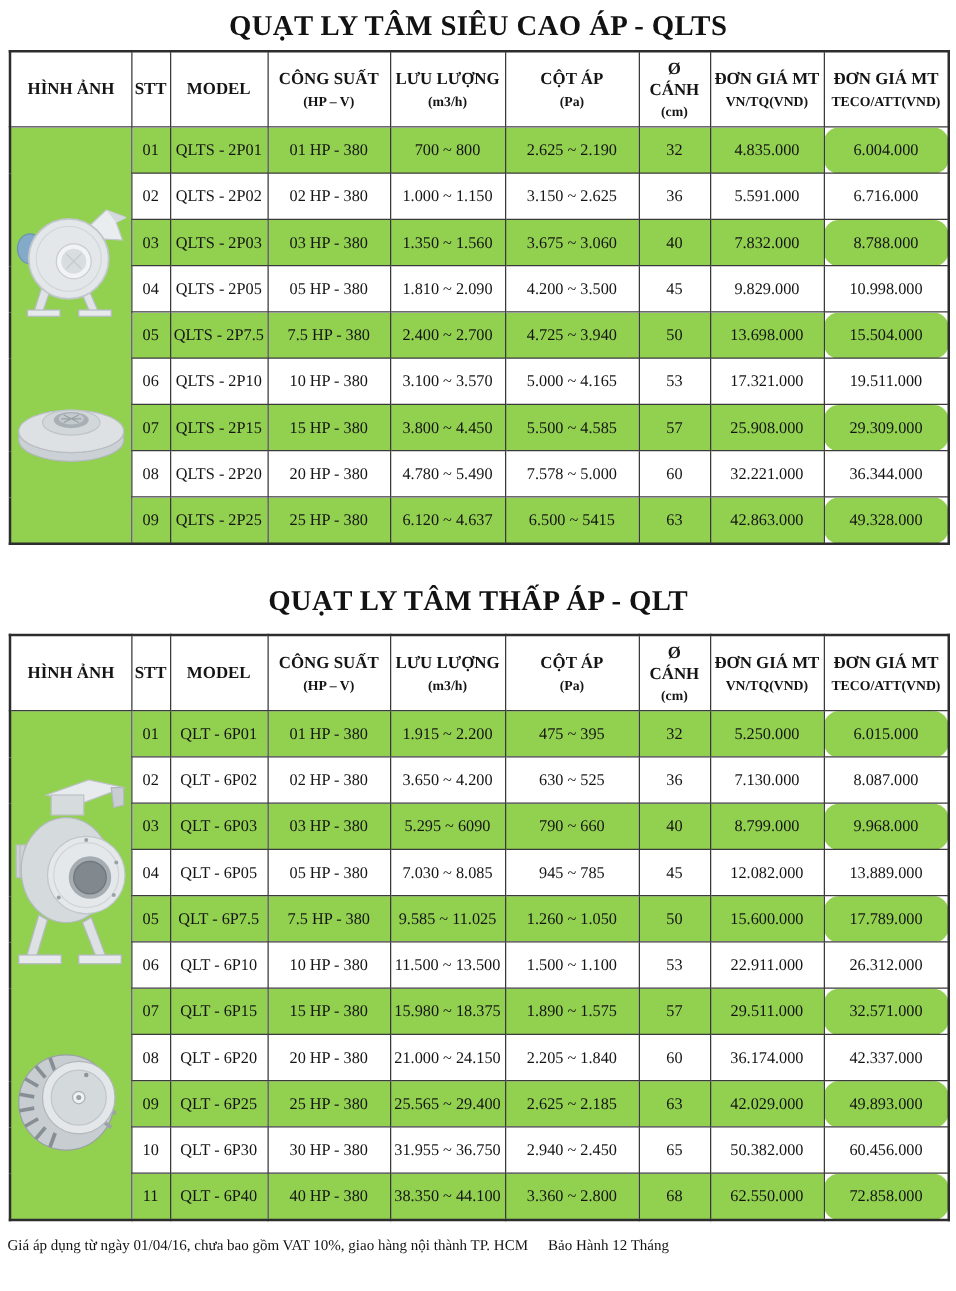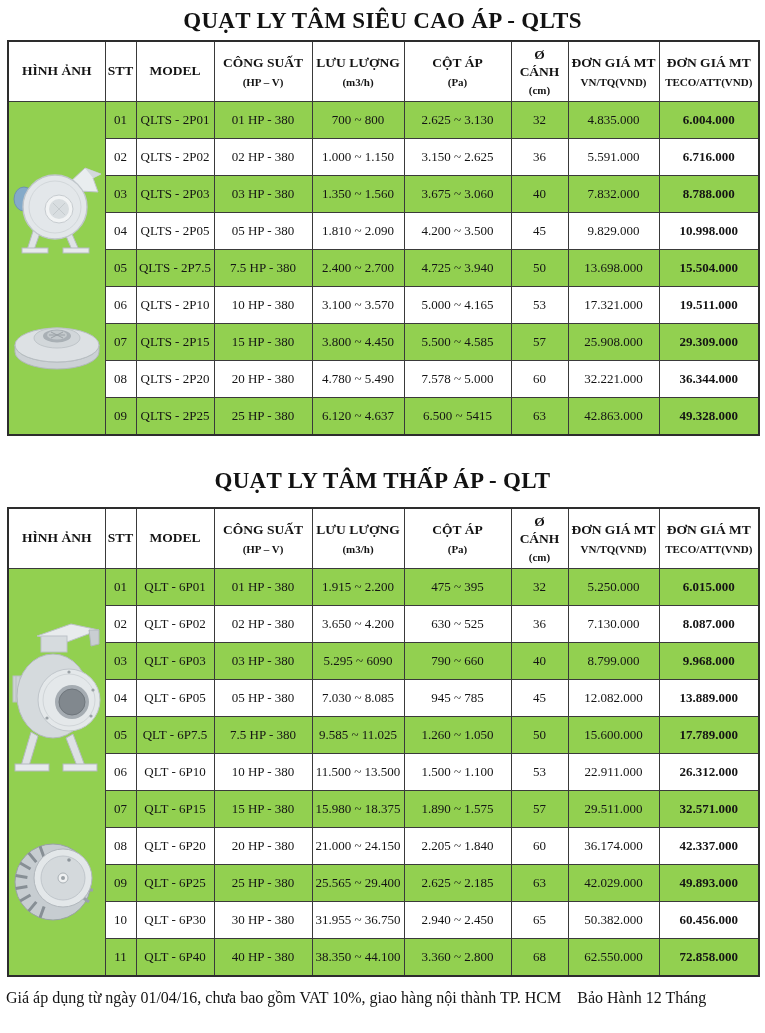--- a/index.html
+++ b/index.html
@@ -27,31 +27,31 @@
     border:1px solid #3a3a3a;
     text-align:center; vertical-align:middle;
     padding:0 2px; overflow:hidden;
     background:#ffffff;
   }
   table.pricing thead th { height:59px; font-size:13.5px; font-weight:bold; }
   table.pricing thead .h1 { line-height:1.2; }
   table.pricing thead .h2 { font-size:11px; line-height:1; margin-top:5px; }
   table.pricing tbody td { height:36px; font-size:13px; }
   table.pricing tbody tr.green td { background:#92d050; }
-  table.pricing tbody td:last-child { font-weight:bold; }
+  table.pricing tbody td:last-child { font-weight:normal;border-radius:12px; }
   table.pricing tbody td.imgcell { background:#ffffff; padding:0; }
 
   .imgstack {
     display:flex; flex-direction:column;
     align-items:center; justify-content:center;
     gap:52px; height:100%;
   }
   .footer {
     margin:12px 6px 0 6px;
-    font-size:16px;
+    font-size:12px;
     display:flex; align-items:flex-start;
     white-space:nowrap;
   }
   .footer .right { margin-left:16px; }
 </style>
 </head>
 <body>
 
 <div class="page">
 
@@ -131,21 +131,21 @@
       <ellipse cx="46" cy="23" rx="14" ry="6.5" fill="#a9b0b5"></ellipse>
       <ellipse cx="46" cy="22" rx="10" ry="4.5" fill="#c3c9cc"></ellipse>
       <path d="M38 22 L54 22 M40 19 L52 25 M52 19 L40 25" stroke="#9aa1a6" stroke-width="1"></path>
     </svg>
   </div>
 </td>
           <td>01</td>
           <td>QLTS - 2P01</td>
           <td>01 HP - 380</td>
           <td>700 ~ 800</td>
-          <td>2.625 ~ 3.130</td>
+          <td>2.625 ~ 2.190</td>
           <td>32</td>
           <td>4.835.000</td>
           <td>6.004.000</td>
         </tr>
         <tr>
           <td>02</td>
           <td>QLTS - 2P02</td>
           <td>02 HP - 380</td>
           <td>1.000 ~ 1.150</td>
           <td>3.150 ~ 2.625</td>

